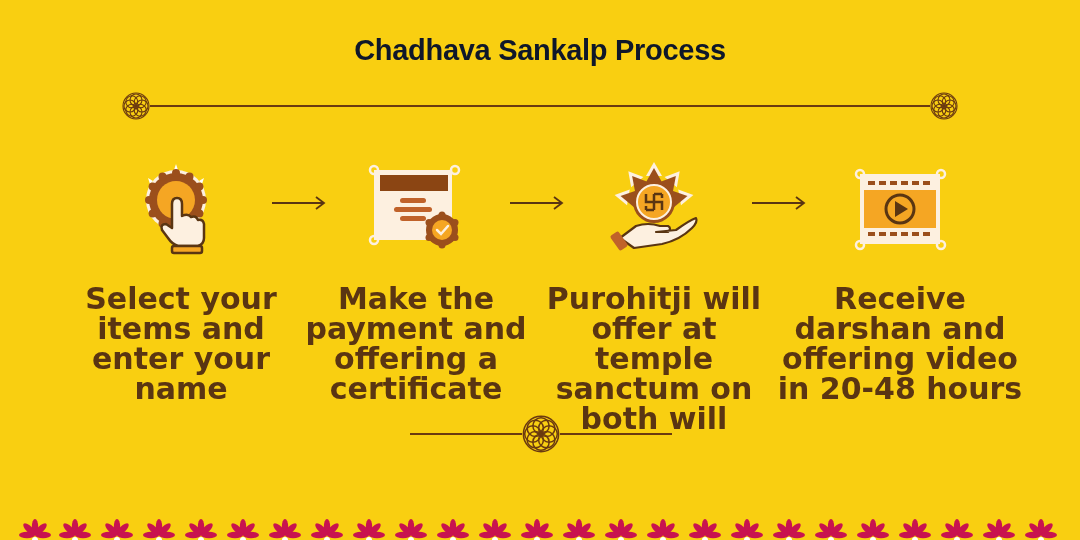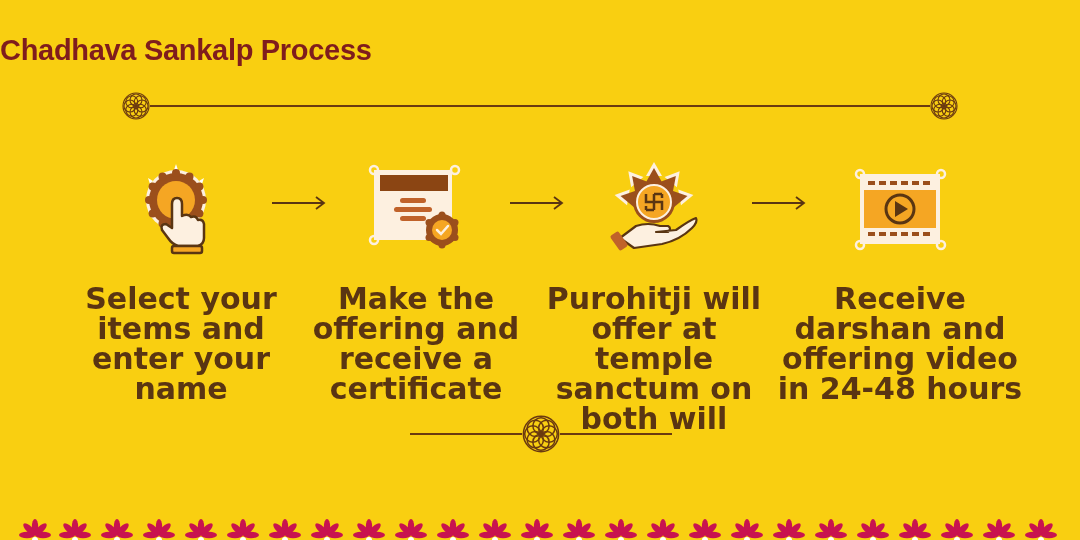--- a/index.html
+++ b/index.html
@@ -1,17 +1,17 @@
 <!DOCTYPE html>
 <html><head>
 <meta charset="utf-8">
 <style>
   html,body{margin:0;padding:0;}
   body{width:1080px;height:540px;overflow:hidden;background:#f9cf11;font-family:"DejaVu Sans",sans-serif;position:relative;}
-  .title{position:absolute;top:34px;left:0;width:1080px;text-align:left;font-family:"Liberation Sans",sans-serif;font-weight:bold;font-size:29px;color:#7f1d1d;letter-spacing:-0.3px;}
+  .title{position:absolute;top:34px;left:0;width:1080px;text-align:center;font-family:"Liberation Sans",sans-serif;font-weight:bold;font-size:29px;color:#0f172a;letter-spacing:-0.3px;}
   .divider-top{position:absolute;top:92px;left:122px;width:836px;height:28px;}
   .divider-top .line{position:absolute;top:13px;left:28px;right:28px;height:1.5px;background:#6b3a10;}
   .rosette{position:absolute;width:28px;height:28px;}
   .step-icon{position:absolute;top:160px;width:96px;height:96px;}
   .arrow{position:absolute;top:193px;width:58px;height:20px;}
   .step-text{position:absolute;top:284px;width:250px;text-align:center;font-weight:bold;font-size:30px;line-height:30px;color:#5a3512;}
   .divider-bottom{position:absolute;top:414px;left:410px;width:262px;height:40px;}
   .divider-bottom .line-l{position:absolute;top:19px;left:0;width:112px;height:1.5px;background:#6b3a10;}
   .divider-bottom .line-r{position:absolute;top:19px;right:0;width:112px;height:1.5px;background:#6b3a10;}
   .flower-border{position:absolute;left:0;bottom:0;width:1080px;height:26px;}
@@ -171,23 +171,23 @@
   <path d="M43 41 L56 49 L43 57 Z" fill="#5a3512"></path>
   <g fill="none" stroke="#fdf0e0" stroke-width="2.5">
     <circle cx="8" cy="14" r="4"></circle>
       <circle cx="89" cy="14" r="4"></circle>
       <circle cx="8" cy="85" r="4"></circle>
       <circle cx="89" cy="85" r="4"></circle>
   </g>
 </svg>
 
 <div class="step-text" style="left:56px">Select your items and enter your name</div>
-<div class="step-text" style="left:291px">Make the offering and receive a certificate</div>
+<div class="step-text" style="left:291px">Make the payment and offering a certificate</div>
 <div class="step-text" style="left:529px">Purohitji will offer at temple sanctum on both will</div>
-<div class="step-text" style="left:775px">Receive darshan and offering video in 24-48 hours</div>
+<div class="step-text" style="left:775px">Receive darshan and offering video in 20-48 hours</div>
 
 <div class="divider-bottom">
   <div class="line-l"></div>
   <div class="line-r"></div>
   <svg class="rosette" style="left:112px;top:1px;width:38px;height:38px" viewBox="0 0 28 28">
       <use href="#rosette-g"></use>
     </svg>
 </div>
 
 <svg class="flower-border" viewBox="0 0 1080 26">

